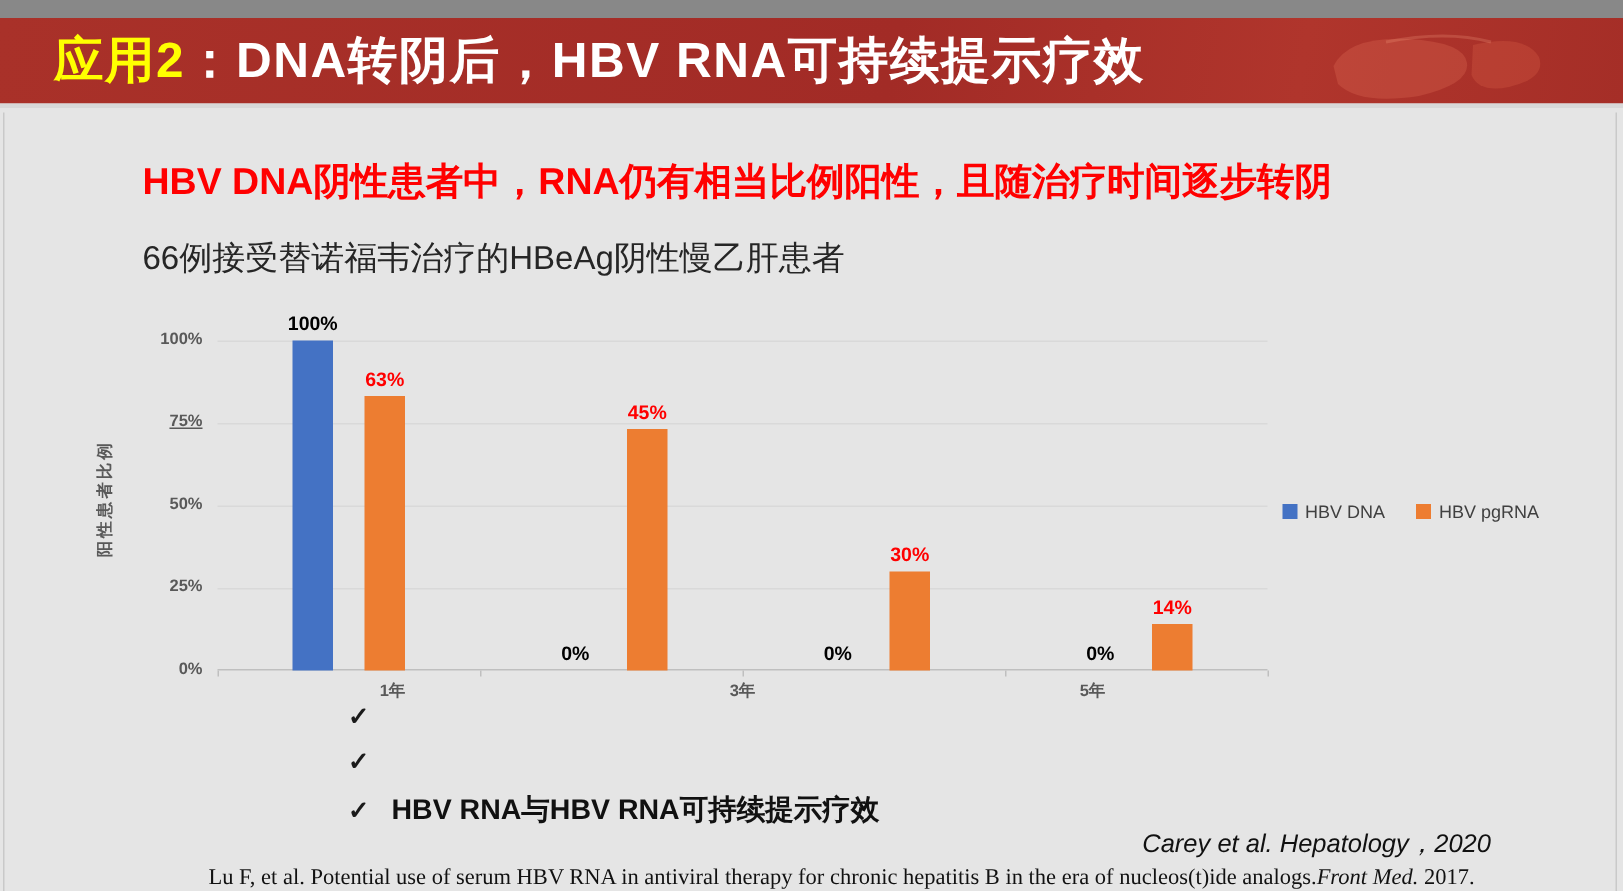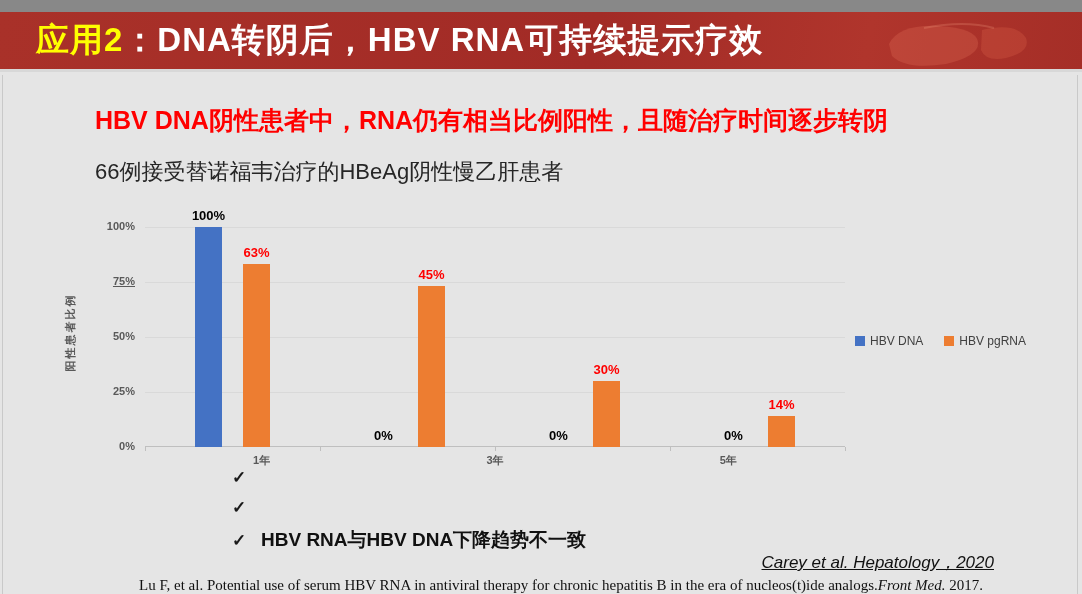--- a/index.html
+++ b/index.html
@@ -49,21 +49,21 @@
   .legend { position:absolute; left:793px; top:130px; display:flex; gap:21px; align-items:center; }
   .legend-item { display:flex; align-items:center; gap:5px; font-size:12px; color:#404040; white-space:nowrap; }
   .legend-swatch { width:10px; height:10px; display:inline-block; }
   
   .bullets { position:absolute; top:455px; left:232px; }
   .bullet-row { display:flex; align-items:baseline; height:30px; }
   .check { font-size:17px; font-weight:bold; color:#1a1a1a; width:29px; }
   .bullet-text { font-size:19px; font-weight:bold; color:#111111; white-space:nowrap; }
   .bullet-text .red { color:#FF0000; }
   
-  .carey { position:absolute; top:539px; right:88px; font-size:17px; font-style:italic; color:#111; white-space:nowrap;text-decoration:underline; }
+  .carey { position:absolute; top:539px; right:88px; font-size:17px; font-style:italic; color:#111; white-space:nowrap; }
   .lu { position:absolute; top:565px; left:0; width:100%; text-align:center; font-family:"Liberation Serif", serif; font-size:15px; color:#111; white-space:nowrap;padding-left:40px; }
   .lu .journal { font-style:italic; }
   .footer-bar { position:absolute; top:585px; left:33px; width:1004px; height:6px; background:#990000; }
   .page-number { position:absolute; top:583px; right:10px; font-size:13px; color:#3a3a3a; }
 </style>
 </head>
 <body>
 
 <div class="slide">
 
@@ -157,21 +157,21 @@
 
   <div class="bullets" id="bullets">
       <div class="bullet-row">
         <span class="check">✓</span>
       </div>
       <div class="bullet-row">
         <span class="check">✓</span>
       </div>
       <div class="bullet-row">
         <span class="check">✓</span>
-        <span class="bullet-text"><span>HBV RNA与HBV DNA下降趋势不一致</span></span>
+        <span class="bullet-text"><span>HBV RNA与HBV RNA可持续提示疗效</span></span>
       </div>
     </div>
 
   <div class="carey">Carey et al.  Hepatology，2020</div>
   <div class="lu">
     <span>Lu F, et al. Potential use of serum HBV RNA in antiviral therapy for chronic hepatitis B in the era of nucleos(t)ide analogs.</span><span class="journal">Front Med.</span><span> 2017.</span>
   </div>
   <div class="footer-bar"></div>
   <div class="page-number">37</div>
 

